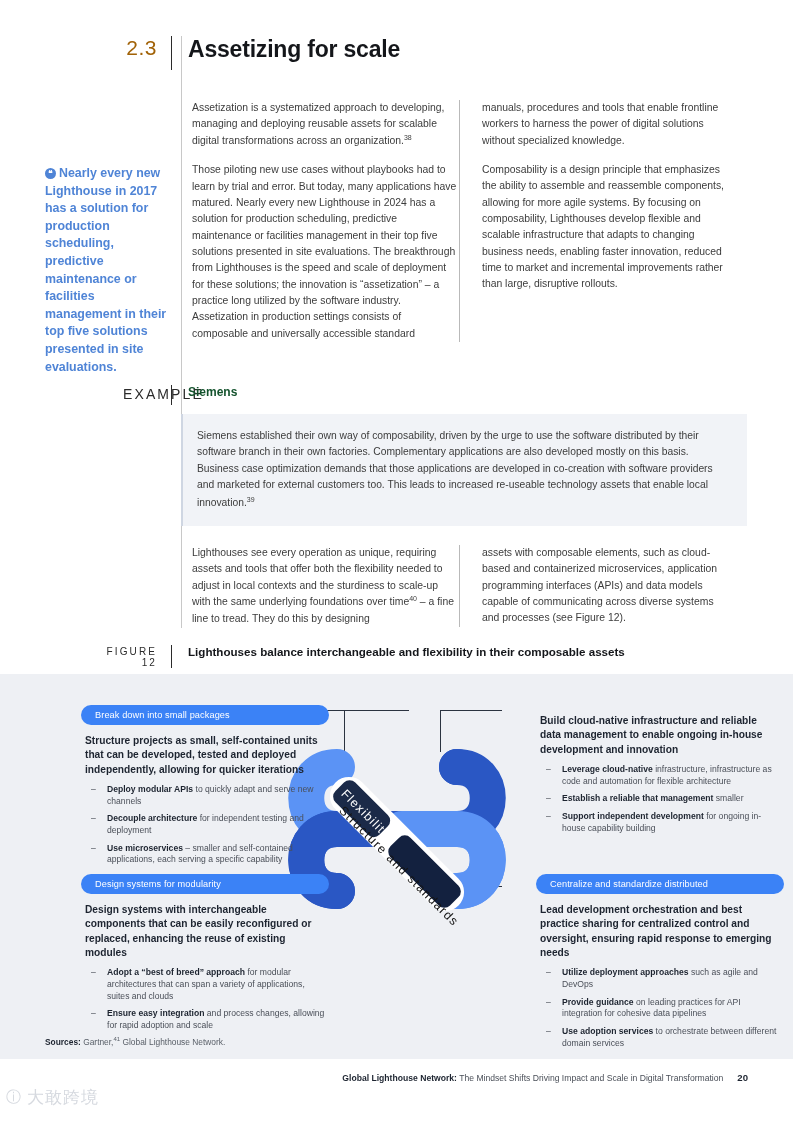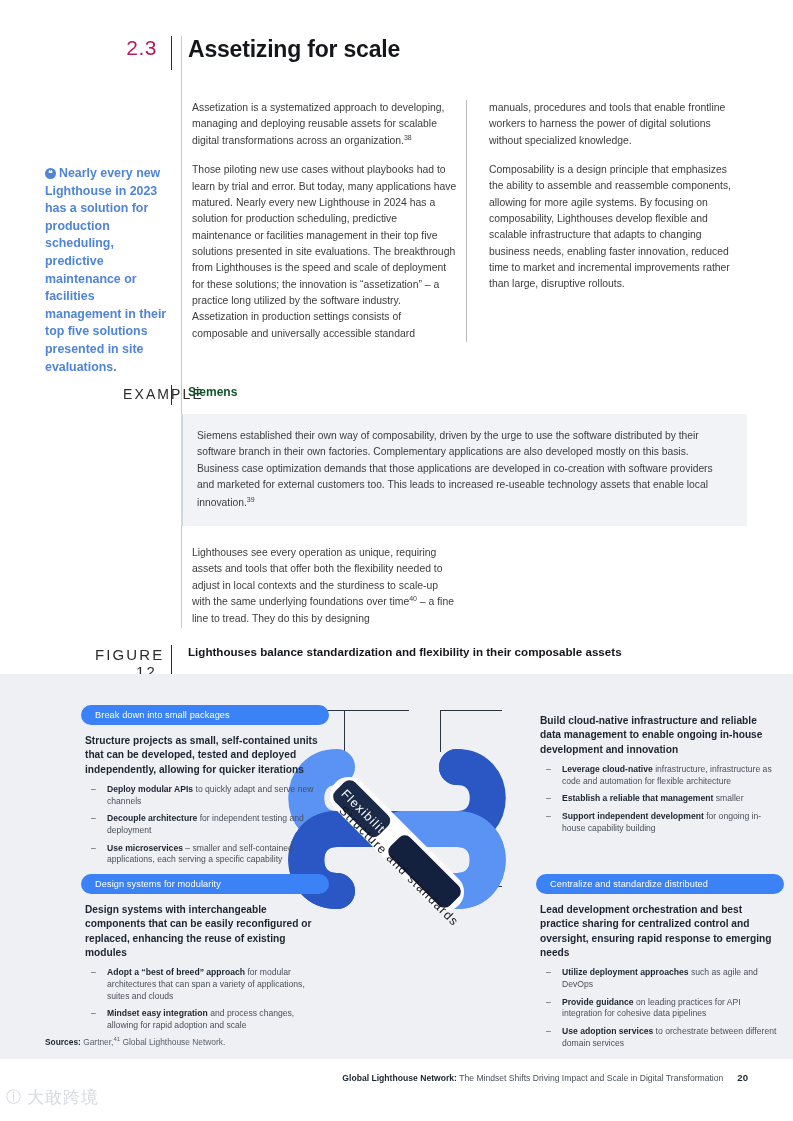--- a/index.html
+++ b/index.html
@@ -7,40 +7,40 @@
     width: 793px; height: 1121px;
     font-family: "Liberation Sans", sans-serif;
     background: #ffffff;
     color: #1d1d1d;
     overflow: hidden;
   }
   .page { position: relative; width: 793px; height: 1121px; background: #fff; }
 
   
   .sec-head { position: absolute; left: 95px; top: 36px; width: 620px; display: flex; align-items: flex-start; }
-  .sec-num { width: 76px; text-align: right; padding-right: 14px; font-size: 21px; color: #be185d; letter-spacing: .5px; }
+  .sec-num { width: 76px; text-align: right; padding-right: 14px; font-size: 21px; color: #a16207; letter-spacing: .5px; }
   .sec-rule { width: 1px; background: #2b2b2b; align-self: stretch; min-height: 34px; }
   .sec-title { padding-left: 16px; font-size: 23px; font-weight: bold; color: #14161a; letter-spacing: -.2px; }
 
   
   .body-rule { position: absolute; left: 181px; top: 36px; width: 1px; height: 592px; background: #c8c8c8; }
 
   
   .pullquote {
     position: absolute; left: 45px; top: 165px; width: 126px;
     color: #4f84d6; font-size: 12.4px; line-height: 1.42; font-weight: bold;
   }
   .pq-mark { display: inline-block; width: 11px; height: 11px; border-radius: 50%;
     background: #4f84d6; color: #fff; font-size: 8px; line-height: 11px; text-align: center;
     vertical-align: 1px; margin-right: 3px; font-weight: bold; }
 
   
   .cols { position: absolute; left: 192px; top: 100px; width: 563px; display: flex; gap: 0; }
   .col { width: 267px; }
-  .col.right { padding-left: 22px; margin-left: 7px; border-left: 1px solid #b9b9b9; }
+  .col.right { padding-left: 22px; border-left: 1px solid #b9b9b9; }
   .col p { font-size: 10.4px; line-height: 1.57; color: #3c3c3c; margin-bottom: 13px; }
   .col p:last-child { margin-bottom: 0; }
   sup { font-size: 7px; vertical-align: super; }
   .sub-head { font-size: 15.5px; font-weight: bold; color: #14161a; margin: 24px 0 16px; }
 
   
   .example-head { position: absolute; left: 95px; top: 385px; width: 660px; display: flex; align-items: flex-start; }
   .ex-label { width: 76px; text-align: left; padding-right: 14px; font-size: 14px; letter-spacing: 2.1px; color: #2b2b2b; padding-top: 1px; padding-left: 28px; }
   .ex-rule { width: 1px; background: #2b2b2b; align-self: stretch; min-height: 20px; }
   .ex-title { padding-left: 16px; font-size: 12px; font-weight: bold; color: #14532d; }
@@ -50,21 +50,21 @@
     background: #f1f3f7; border-left: 2px solid #cfd6e2; padding: 14px 18px 14px 14px;
   }
   .example-box p { font-size: 10.3px; line-height: 1.6; color: #3c3c3c; }
 
   
   .cols2 { position: absolute; left: 192px; top: 545px; width: 563px; display: flex; }
   .cols2 .col p { font-size: 10.4px; line-height: 1.57; color: #3c3c3c; }
 
   
   .fig-head { position: absolute; left: 95px; top: 645px; width: 680px; display: flex; align-items: flex-start; }
-  .fig-label { width: 76px; text-align: right; padding-right: 14px; font-size: 15px; letter-spacing: 2.1px; color: #2b2b2b; padding-top: 1px; }
+  .fig-label { width: 76px; text-align: right; padding-right: 14px; font-size: 10px; letter-spacing: 2.1px; color: #2b2b2b; padding-top: 1px; }
   .fig-rule { width: 1px; background: #2b2b2b; align-self: stretch; min-height: 22px; }
   .fig-title { padding-left: 16px; font-size: 11.6px; font-weight: bold; color: #14161a; }
 
   
   .figure { position: absolute; left: 0; top: 674px; width: 793px; height: 385px; background: #eef0f4; }
 
   .quad { position: absolute; width: 248px; margin-left: 36px; }
   .quad.q-tl { left: 45px; top: 31px; }
   .quad.q-tr { left: 500px; top: 31px; }
   .quad.q-bl { left: 45px; top: 200px; }
@@ -109,21 +109,21 @@
 
   <div class="sec-head">
     <div class="sec-num">2.3</div>
     <div class="sec-rule"></div>
     <div class="sec-title">Assetizing for scale</div>
   </div>
 
   <div class="body-rule"></div>
 
   <div class="pullquote">
-    <span class="pq-mark">❝</span><span>Nearly every new Lighthouse in 2023 has a solution for production scheduling, predictive maintenance or facilities management in their top five solutions presented in site evaluations.</span>
+    <span class="pq-mark">❝</span><span>Nearly every new Lighthouse in 2017 has a solution for production scheduling, predictive maintenance or facilities management in their top five solutions presented in site evaluations.</span>
   </div>
 
   <div class="cols">
     <div class="col left">
       <p><span>Assetization is a systematized approach to developing, managing and deploying reusable assets for scalable digital transformations across an organization.</span><sup>38</sup></p>
       <p>Those piloting new use cases without playbooks had to learn by trial and error. But today, many applications have matured. Nearly every new Lighthouse in 2024 has a solution for production scheduling, predictive maintenance or facilities management in their top five solutions presented in site evaluations. The breakthrough from Lighthouses is the speed and scale of deployment for these solutions; the innovation is “assetization” – a practice long utilized by the software industry. Assetization in production settings consists of composable and universally accessible standard</p>
     </div>
     <div class="col right">
       <p>manuals, procedures and tools that enable frontline workers to harness the power of digital solutions without specialized knowledge.</p>
       <p>Composability is a design principle that emphasizes the ability to assemble and reassemble components, allowing for more agile systems. By focusing on composability, Lighthouses develop flexible and scalable infrastructure that adapts to changing business needs, enabling faster innovation, reduced time to market and incremental improvements rather than large, disruptive rollouts.</p>
@@ -136,26 +136,29 @@
     <div class="ex-title">Siemens</div>
   </div>
   <div class="example-box">
     <p><span>Siemens established their own way of composability, driven by the urge to use the software distributed by their software branch in their own factories. Complementary applications are also developed mostly on this basis. Business case optimization demands that those applications are developed in co-creation with software providers and marketed for external customers too. This leads to increased re-useable technology assets that enable local innovation.</span><sup>39</sup></p>
   </div>
 
   <div class="cols2">
     <div class="col left">
       <p><span>Lighthouses see every operation as unique, requiring assets and tools that offer both the flexibility needed to adjust in local contexts and the sturdiness to scale-up with the same underlying foundations over time</span><sup>40</sup><span> – a fine line to tread. They do this by designing</span></p>
     </div>
+    <div class="col right">
+      <p>assets with composable elements, such as cloud-based and containerized microservices, application programming interfaces (APIs) and data models capable of communicating across diverse systems and processes (see Figure 12).</p>
+    </div>
   </div>
 
   <div class="fig-head">
     <div class="fig-label">FIGURE 12</div>
     <div class="fig-rule"></div>
-    <div class="fig-title">Lighthouses balance standardization and flexibility in their composable assets</div>
+    <div class="fig-title">Lighthouses balance interchangeable and flexibility in their composable assets</div>
   </div>
 
   <div class="figure">
 
     <div class="conn" style="left:289px; top:36px; width:120px; height:1px;"></div>
     <div class="conn" style="left:344px; top:36px; width:1px; height:42px;"></div>
     <div class="conn" style="left:440px; top:36px; width:62px; height:1px;"></div>
     <div class="conn" style="left:440px; top:36px; width:1px; height:42px;"></div>
     <div class="conn" style="left:289px; top:212px; width:30px; height:1px;"></div>
     <div class="conn" style="left:478px; top:212px; width:24px; height:1px;"></div>
@@ -212,21 +215,21 @@
         <li><span class="dash">–</span><b>Establish a reliable that management</b><span> smaller</span></li>
         <li><span class="dash">–</span><b>Support independent development</b><span> for ongoing in-house capability building</span></li>
       </ul>
     </div>
 
     <div class="quad q-bl">
       <span class="pill">Design systems for modularity</span>
       <h4>Design systems with interchangeable components that can be easily reconfigured or replaced, enhancing the reuse of existing modules</h4>
       <ul>
         <li><span class="dash">–</span><b>Adopt a “best of breed” approach</b><span> for modular architectures that can span a variety of applications, suites and clouds</span></li>
-        <li><span class="dash">–</span><b>Mindset easy integration</b><span> and process changes, allowing for rapid adoption and scale</span></li>
+        <li><span class="dash">–</span><b>Ensure easy integration</b><span> and process changes, allowing for rapid adoption and scale</span></li>
       </ul>
     </div>
 
     <div class="quad q-br">
       <span class="pill">Centralize and standardize distributed</span>
       <h4>Lead development orchestration and best practice sharing for centralized control and oversight, ensuring rapid response to emerging needs</h4>
       <ul>
         <li><span class="dash">–</span><b>Utilize deployment approaches</b><span> such as agile and DevOps</span></li>
         <li><span class="dash">–</span><b>Provide guidance</b><span> on leading practices for API integration for cohesive data pipelines</span></li>
         <li><span class="dash">–</span><b>Use adoption services</b><span> to orchestrate between different domain services</span></li>

